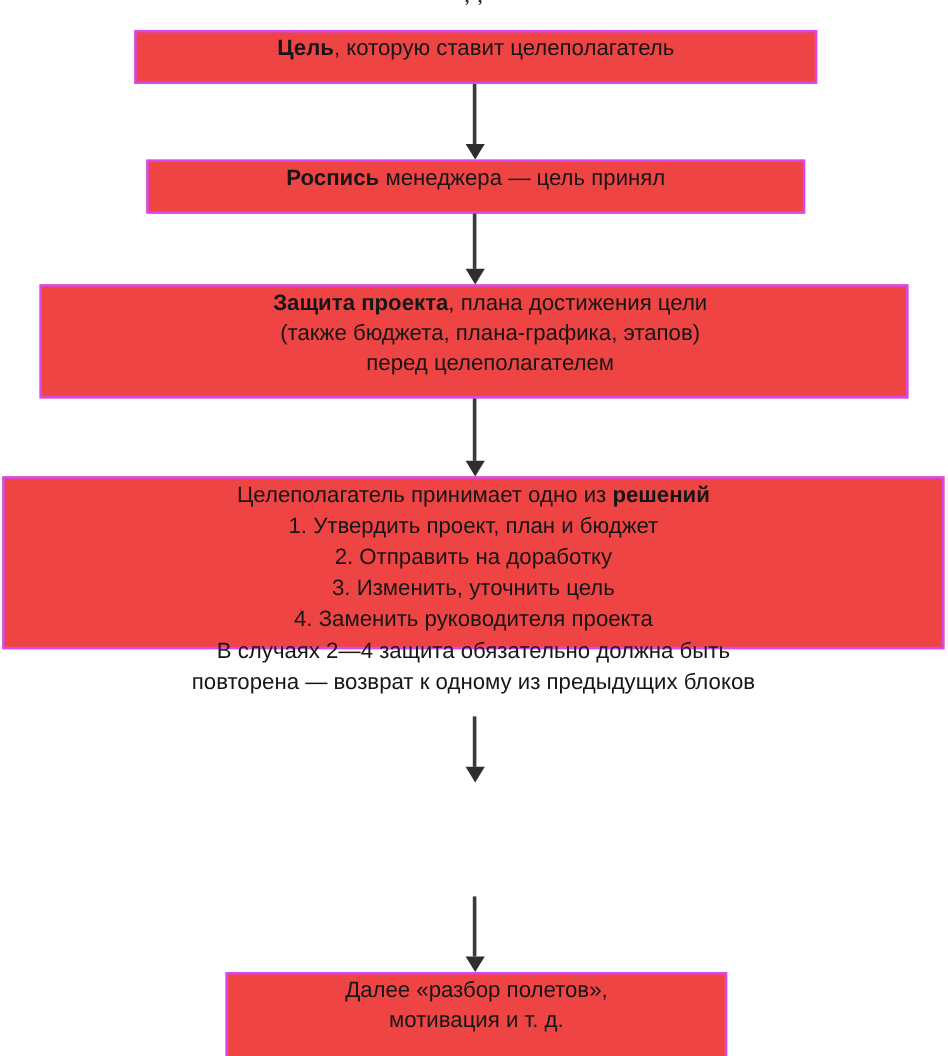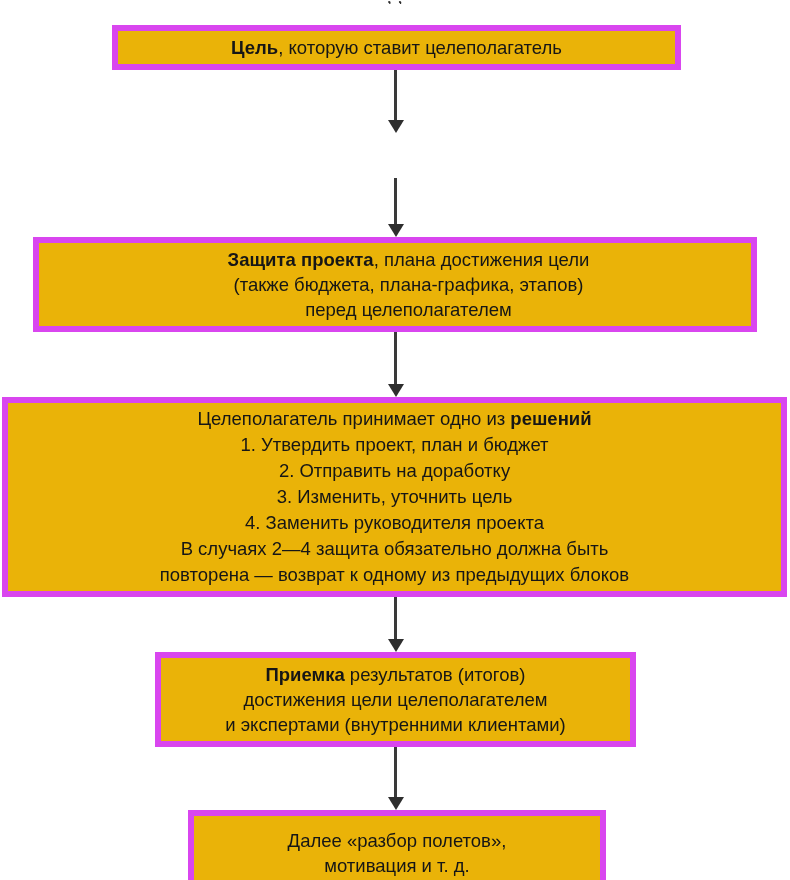--- a/index.html
+++ b/index.html
@@ -35,41 +35,41 @@
     font-size: 19px;
     color: #2b2b2b;
     letter-spacing: 0.6px;
     text-align: center;
     white-space: nowrap;
   }
 
   .node {
     position: absolute;
     box-sizing: border-box;
-    border: 6px solid #d946ef;
-    background: #eab308;
+    border: 2px solid #d946ef;
+    background: #ef4444;
     display: flex;
-    align-items: center;
+    align-items: flex-start;
     justify-content: center;
     text-align: center;
   }
   .node-text {
     font-size: 18.5px;
     line-height: 25px;
     color: #161616;
     padding: 0 10px;
     white-space: pre-line;
   }
   .node-text b { font-weight: bold; }
 
   
   .node-goal        { left: 112px; top: 25px;  width: 569px; height: 45px; }
   .node-signature   { left: 122px; top: 133px; width: 549px; height: 45px; }
   .node-defense     { left: 33px;  top: 237px; width: 724px; height: 95px; padding-left: 27px; }
-  .node-decision    { left: 2px;   top: 397px; width: 785px; height: 200px; }
+  .node-decision    { left: 2px;   top: 397px; width: 785px; height: 144px; }
   .node-acceptance  { left: 155px; top: 652px; width: 481px; height: 95px; }
   .node-debrief     { left: 188px; top: 810px; width: 418px; height: 86px; }
 
   .node-decision .node-text { line-height: 26px; }
 
   
   .connector {
     position: absolute;
     left: 388px;
     width: 16px;
@@ -120,20 +120,23 @@
 
   <div class="node node-goal">
     <div class="node-text"><b>Цель</b>, которую ставит целеполагатель</div>
   </div>
 
   <div class="connector conn-1">
     <div class="stem"></div>
     <div class="head"></div>
   </div>
 
+  <div class="node node-signature">
+    <div class="node-text"><b>Роспись</b> менеджера — цель принял</div>
+  </div>
 
   <div class="connector conn-2">
     <div class="stem"></div>
     <div class="head"></div>
   </div>
 
   <div class="node node-defense">
     <div class="node-text"><b>Защита проекта</b>, плана достижения цели<br>(также бюджета, плана-графика, этапов)<br>перед целеполагателем</div>
   </div>
 
@@ -144,23 +147,20 @@
 
   <div class="node node-decision">
     <div class="node-text">Целеполагатель принимает одно из <b>решений</b><br>1. Утвердить проект, план и бюджет<br>2. Отправить на доработку<br>3. Изменить, уточнить цель<br>4. Заменить руководителя проекта<br>В случаях 2—4 защита обязательно должна быть<br>повторена — возврат к одному из предыдущих блоков</div>
   </div>
 
   <div class="connector conn-4">
     <div class="stem"></div>
     <div class="head"></div>
   </div>
 
-  <div class="node node-acceptance">
-    <div class="node-text"><b>Приемка</b> результатов (итогов)<br>достижения цели целеполагателем<br>и экспертами (внутренними клиентами)</div>
-  </div>
 
   <div class="connector conn-5">
     <div class="stem"></div>
     <div class="head"></div>
   </div>
 
   <div class="node node-debrief">
     <div class="node-text">Далее «разбор полетов»,<br>мотивация и т. д.</div>
   </div>
 

